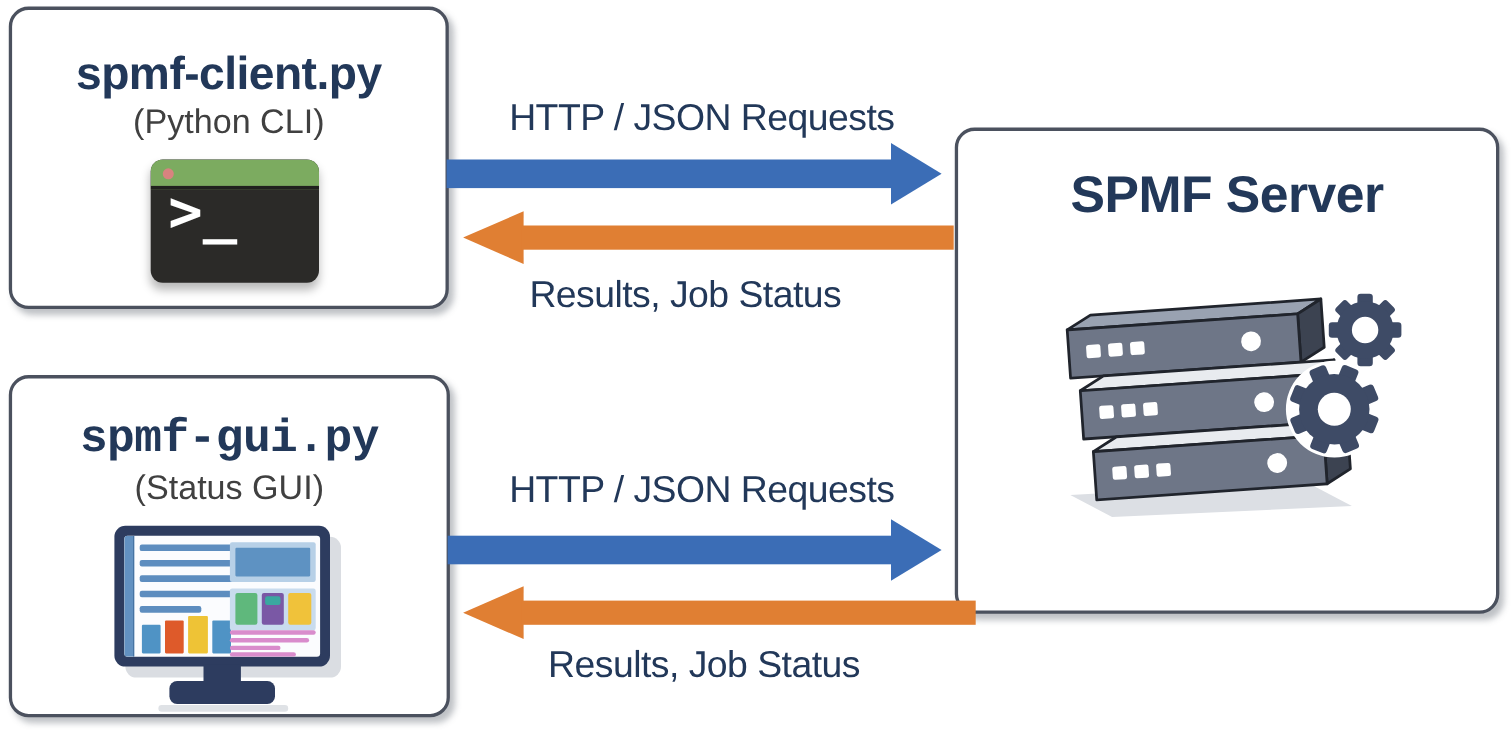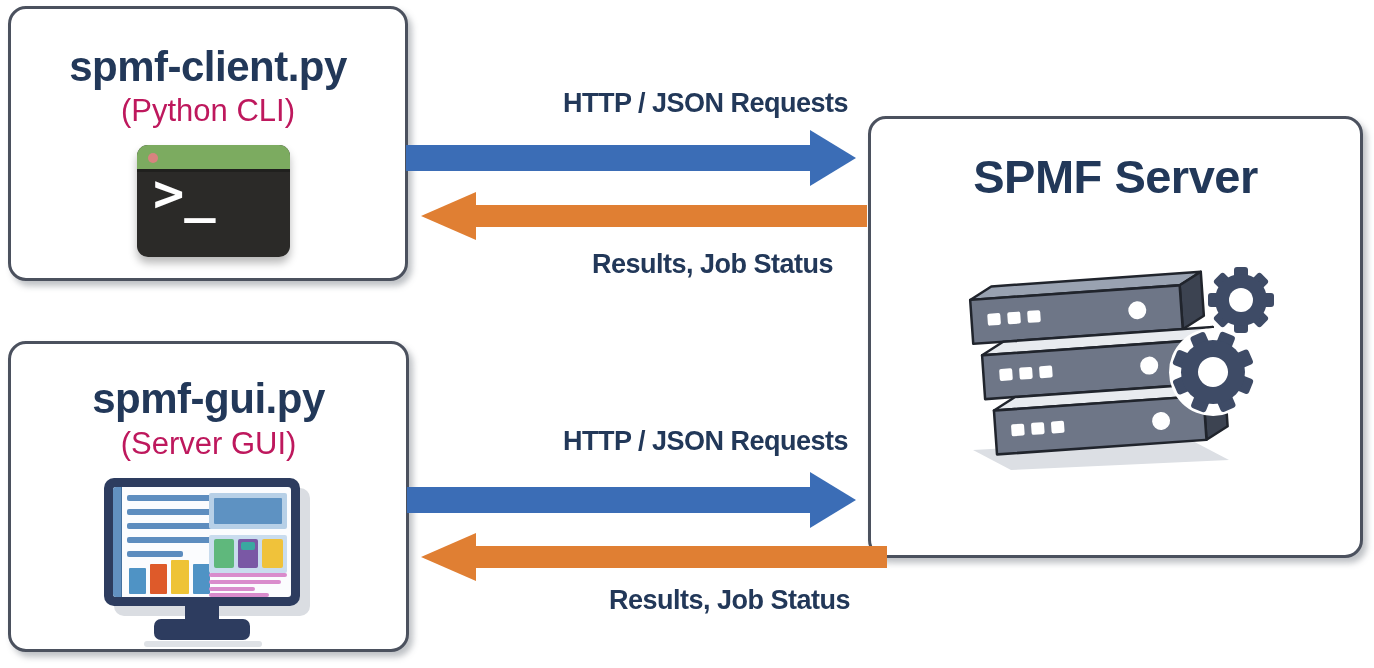--- a/index.html
+++ b/index.html
@@ -23,25 +23,25 @@
   #gui-box    { left: 8px;   top: 341px; width: 401px; height: 311px; }
   #server-box { left: 868px; top: 88px;  width: 495px; height: 442px; margin-top: 28px; }
 
   .node-title {
     position: absolute; left: 0; width: 100%;
     text-align: center; color: #223859; font-weight: 700;
     letter-spacing: -0.5px;
   }
   .node-subtitle {
     position: absolute; left: 0; width: 100%;
-    text-align: center; color: #be185d; font-weight: 400;
+    text-align: center; color: #404040; font-weight: 400;
   }
   #client-box .node-title   { top: 34px; font-size: 42px; }
   #client-box .node-subtitle{ top: 84px; font-size: 31px; }
-  #gui-box .node-title      { top: 31px; font-size: 42px; }
+  #gui-box .node-title      { top: 31px; font-size: 42px; font-family: Liberation Mono, monospace; }
   #gui-box .node-subtitle   { top: 82px; font-size: 31px; }
   #server-box .node-title   { top: 30px; font-size: 47px; }
   #server-box .node-subtitle{ top: 90px; font-size: 36px; }
 
   
   .terminal-icon {
     position: absolute; left: 126px; top: 136px;
     width: 153px; height: 112px;
     background: #2b2a28; border-radius: 11px;
     overflow: hidden;
@@ -97,22 +97,22 @@
   #top-req-head  { left: 810px; top: 130px; border-top: 28px solid transparent; border-bottom: 28px solid transparent; border-left: 46px solid #3b6db6; }
   #top-res-head  { left: 421px; top: 192px; border-top: 24px solid transparent; border-bottom: 24px solid transparent; border-right: 55px solid #e07f33; }
   #top-res-shaft { left: 474px; top: 205px; width: 393px; height: 22px; }
 
   #bot-req-shaft { left: 407px; top: 487px; width: 405px; height: 26px; }
   #bot-req-head  { left: 810px; top: 472px; border-top: 28px solid transparent; border-bottom: 28px solid transparent; border-left: 46px solid #3b6db6; }
   #bot-res-head  { left: 421px; top: 533px; border-top: 24px solid transparent; border-bottom: 24px solid transparent; border-right: 55px solid #e07f33; }
   #bot-res-shaft { left: 474px; top: 546px; width: 413px; height: 22px; }
 
   .flow-label {
-    position: absolute; width: 420px; text-align: right;
-    color: #223859; font-weight: 700; font-size: 27px; letter-spacing: -0.5px;
+    position: absolute; width: 420px; text-align: center;
+    color: #223859; font-weight: 400; font-size: 34px; letter-spacing: -0.5px;
     white-space: nowrap;
   }
   #top-req-label { left: 428px; top: 88px; }
   #top-res-label { left: 413px; top: 249px; }
   #bot-req-label { left: 428px; top: 426px; }
   #bot-res-label { left: 430px; top: 585px; }
 
   .server-art { position: absolute; left: 945px; top: 252px; }
 </style>
 </head>
@@ -126,21 +126,21 @@
     <div class="terminal-icon">
       <div class="terminal-header">
         <div class="terminal-dot"></div>
       </div>
       <div class="terminal-prompt">&gt;_</div>
     </div>
   </div>
 
   <div class="node-box" id="gui-box">
     <div class="node-title">spmf-gui.py</div>
-    <div class="node-subtitle">(Server GUI)</div>
+    <div class="node-subtitle">(Status GUI)</div>
   </div>
 
   <div class="monitor">
     <div class="monitor-frame">
       <div class="monitor-screen">
         <div class="scr-sidebar"></div>
         <div class="scr-bar" style="top:8px;  width:90px;"></div>
         <div class="scr-bar" style="top:22px; width:90px;"></div>
         <div class="scr-bar" style="top:36px; width:90px;"></div>
         <div class="scr-bar" style="top:50px; width:90px;"></div>

